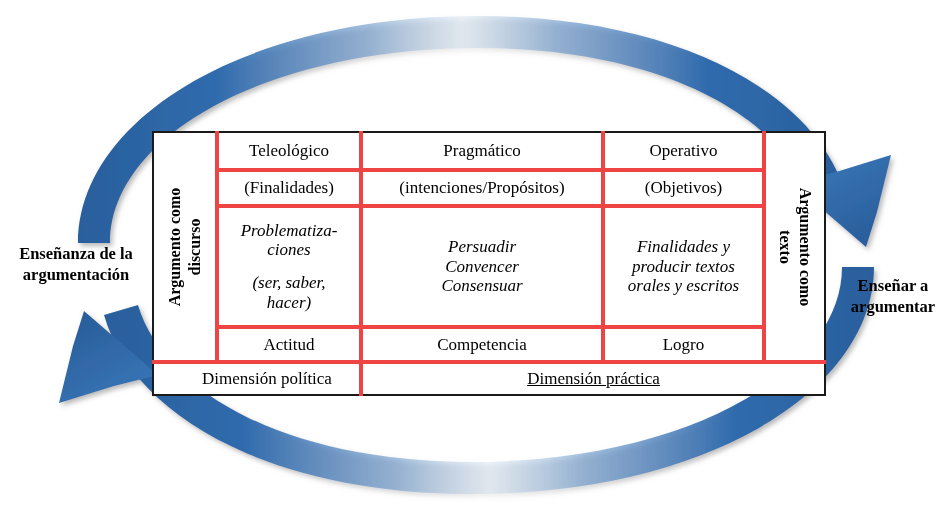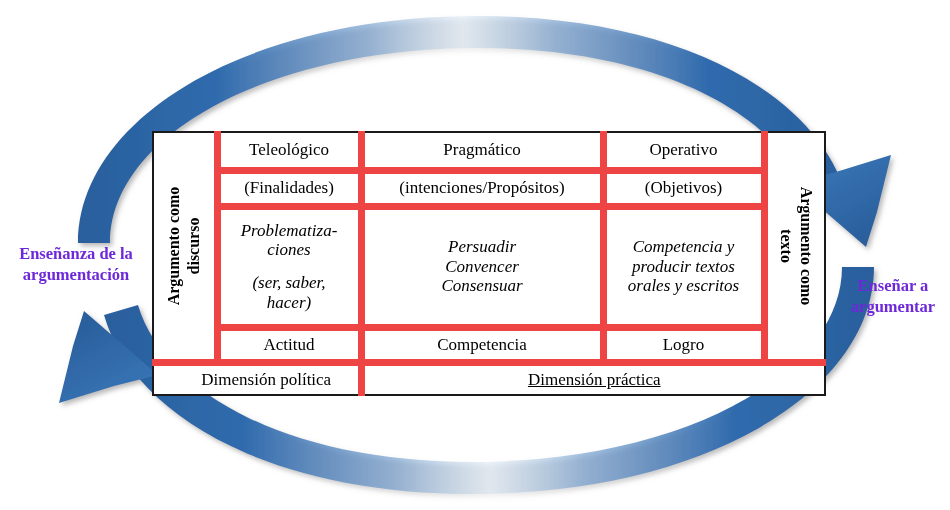--- a/index.html
+++ b/index.html
@@ -25,21 +25,21 @@
     height: 510px;
   }
 
   
   .side-caption {
     position: absolute;
     font-family: "Liberation Serif", serif;
     font-weight: bold;
     font-size: 16.5px;
     line-height: 1.30;
-    color: #6d28d9;
+    color: #000000;
     text-align: center;
   }
   #caption-left {
     left: 2px;
     top: 243px;
     width: 148px;
   }
   #caption-right {
     left: 836px;
     top: 243px;
@@ -52,21 +52,21 @@
     position: absolute;
     left: 152px;
     top: 131px;
     width: 672px;
     height: 263px;
     border-collapse: collapse;
     table-layout: fixed;
     background: #ffffff;
   }
   #matrix td {
-    border: 7px solid #ef4444;
+    border: 4px solid #ef4444;
     padding: 0;
     vertical-align: middle;
     text-align: center;
     color: #000000;
     font-family: "Liberation Serif", serif;
     font-size: 17px;
     line-height: 1.16;
   }
   #matrix .outer-left  { border-left-width: 2px;  border-left-color: #1a1a1a; padding-left: 21px; }
   #matrix .outer-right { border-right-width: 2px; border-right-color: #1a1a1a; }
@@ -238,21 +238,21 @@
         </td>
         <td class="ital">
           <span class="cellpad">
             <span>Persuadir</span><br>
             <span>Convencer</span><br>
             <span>Consensuar</span>
           </span>
         </td>
         <td class="ital">
           <span class="cellpad">
-            <span>Competencia y</span><br>
+            <span>Finalidades y</span><br>
             <span>producir textos</span><br>
             <span>orales y escritos</span>
           </span>
         </td>
       </tr>
 
       <tr style="height:35px">
         <td>Actitud</td>
         <td>Competencia</td>
         <td>Logro</td>

